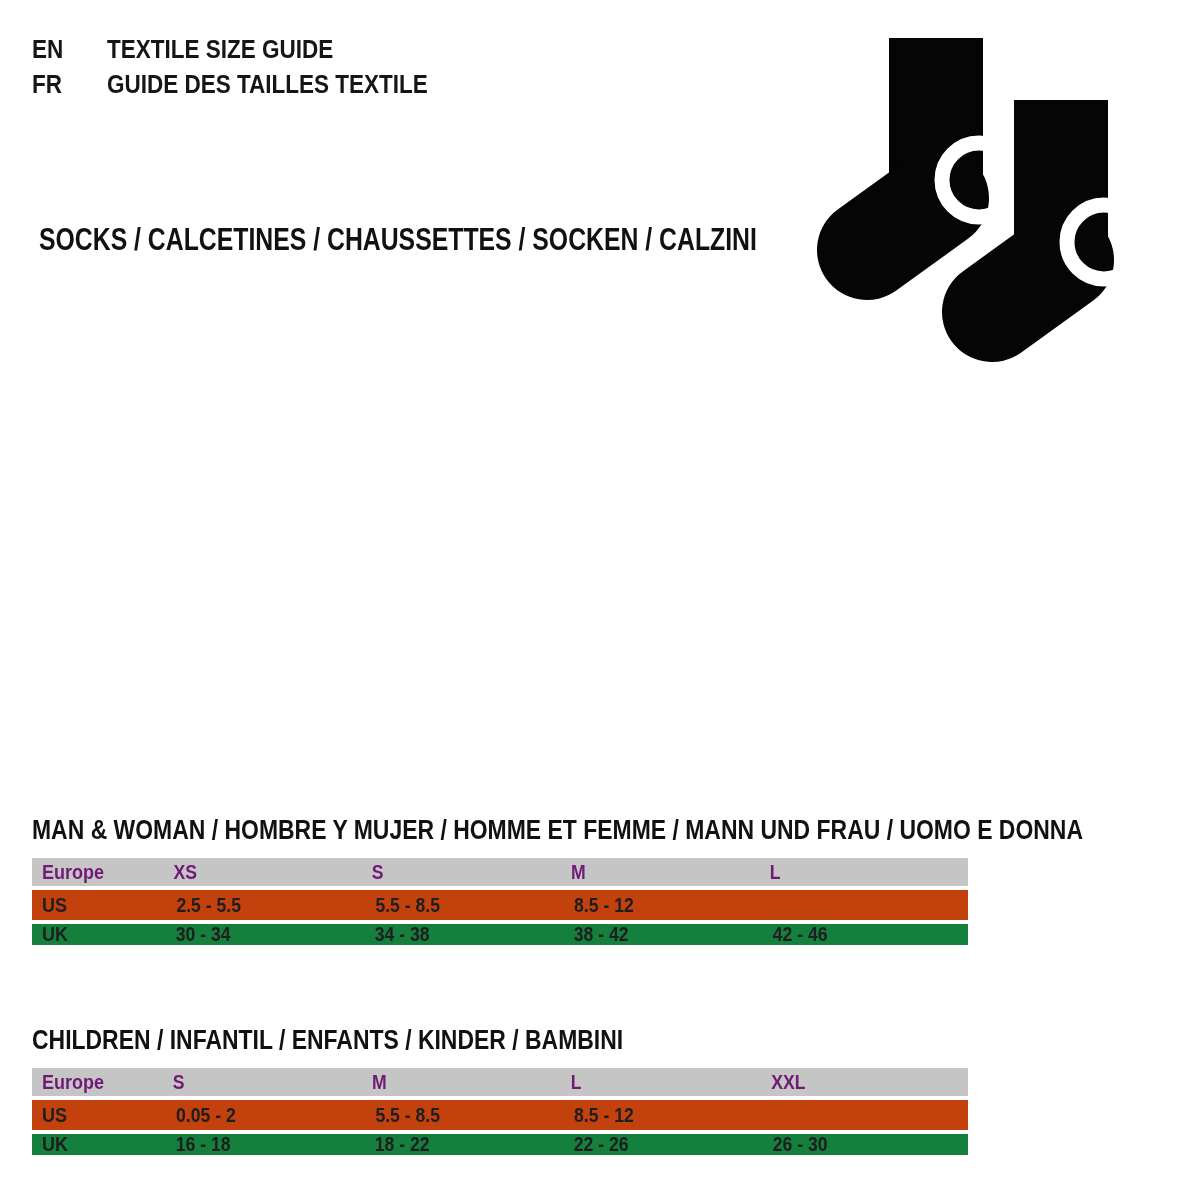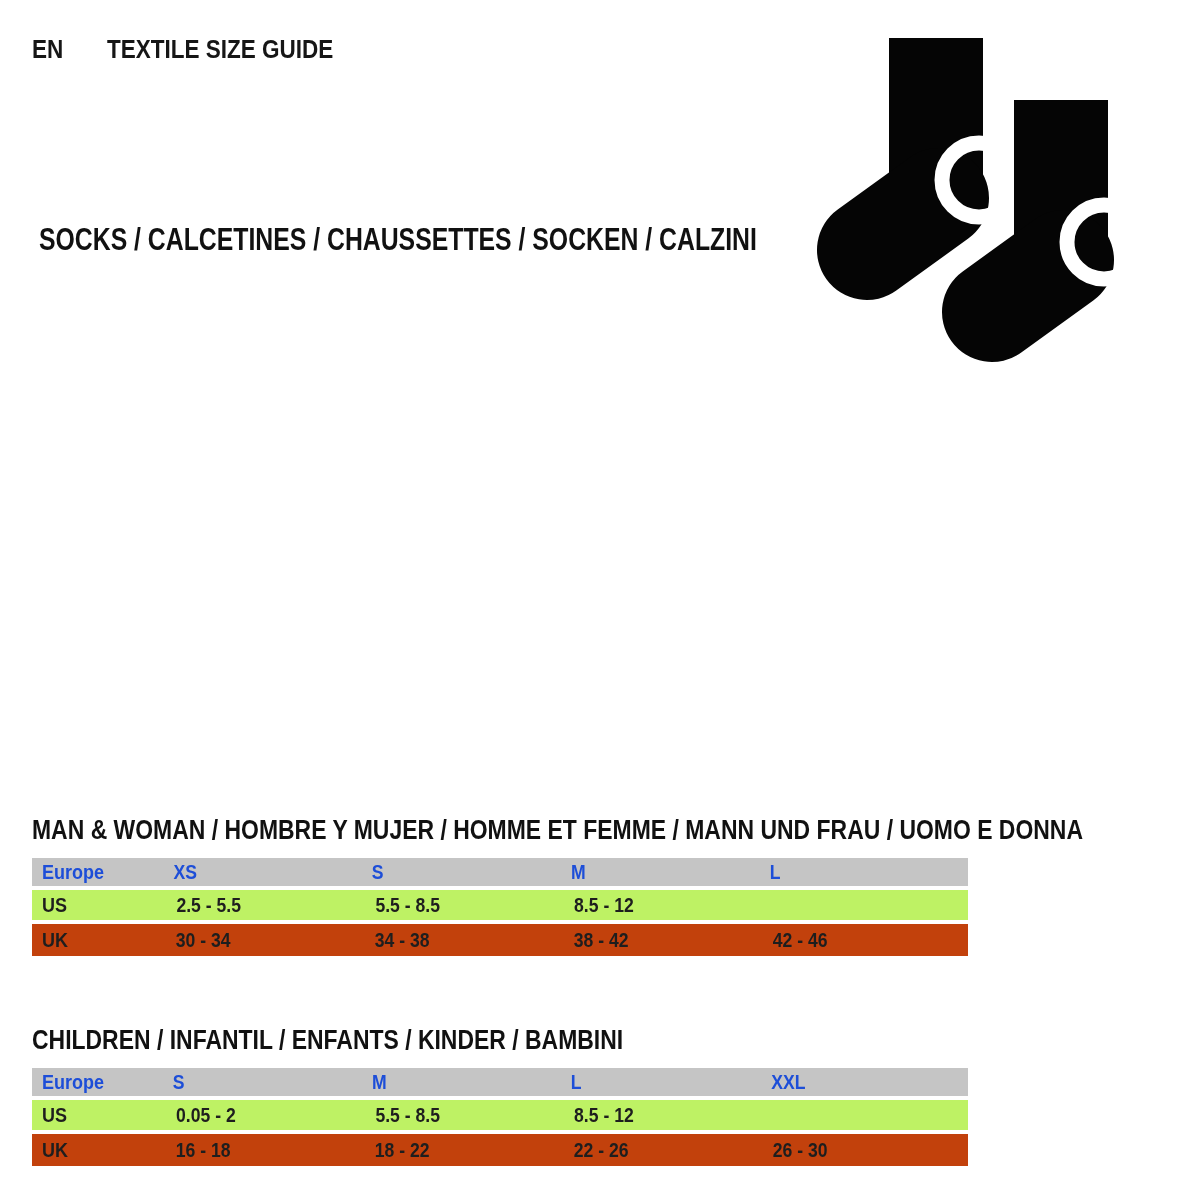--- a/index.html
+++ b/index.html
@@ -91,31 +91,31 @@
   .tbl.t1 { top: 858px; }
   .tbl.t2 { top: 1068px; }
 
   .row {
     display: flex;
     width: 936px;
   }
   .row.head {
     height: 28px;
     background: #c5c5c5;
-    color: #1d4ed8;
+    color: #701a75;
   }
   .row.us {
     height: 30px;
     margin-top: 4px;
-    background: #bef264;
+    background: #c2410c;
   }
   .row.uk {
-    height: 32px;
+    height: 21px;
     margin-top: 4px;
-    background: #c2410c;
+    background: #15803d;
   }
   .c {
     width: 199px;
     flex: 0 0 199px;
     display: flex;
     align-items: center;
     justify-content: flex-start;
     font-size: 20px;
   }
   .c0 {
@@ -129,20 +129,24 @@
 </head>
 <body>
 
 <div class="canvas">
 
   <div class="lang-block">
     <div class="lang-row">
       <span class="lang-code"><span class="cnd-l">EN</span></span>
       <span class="cnd-l">TEXTILE SIZE GUIDE</span>
     </div>
+    <div class="lang-row">
+      <span class="lang-code"><span class="cnd-l">FR</span></span>
+      <span class="cnd-l">GUIDE DES TAILLES TEXTILE</span>
+    </div>
   </div>
 
   <div class="category">SOCKS / CALCETINES / CHAUSSETTES / SOCKEN / CALZINI</div>
 
   <svg class="socks-svg" width="340" height="350" viewBox="0 0 340 350" aria-hidden="true">
 
     <g transform="translate(89,18)">
       <rect x="0" y="0" width="94" height="168" fill="#050505"></rect>
       <line x1="50" y1="160" x2="-22" y2="212" stroke="#050505" stroke-width="100" stroke-linecap="round"></line>
       <circle cx="90" cy="142" r="37" fill="none" stroke="#ffffff" stroke-width="15"></circle>

